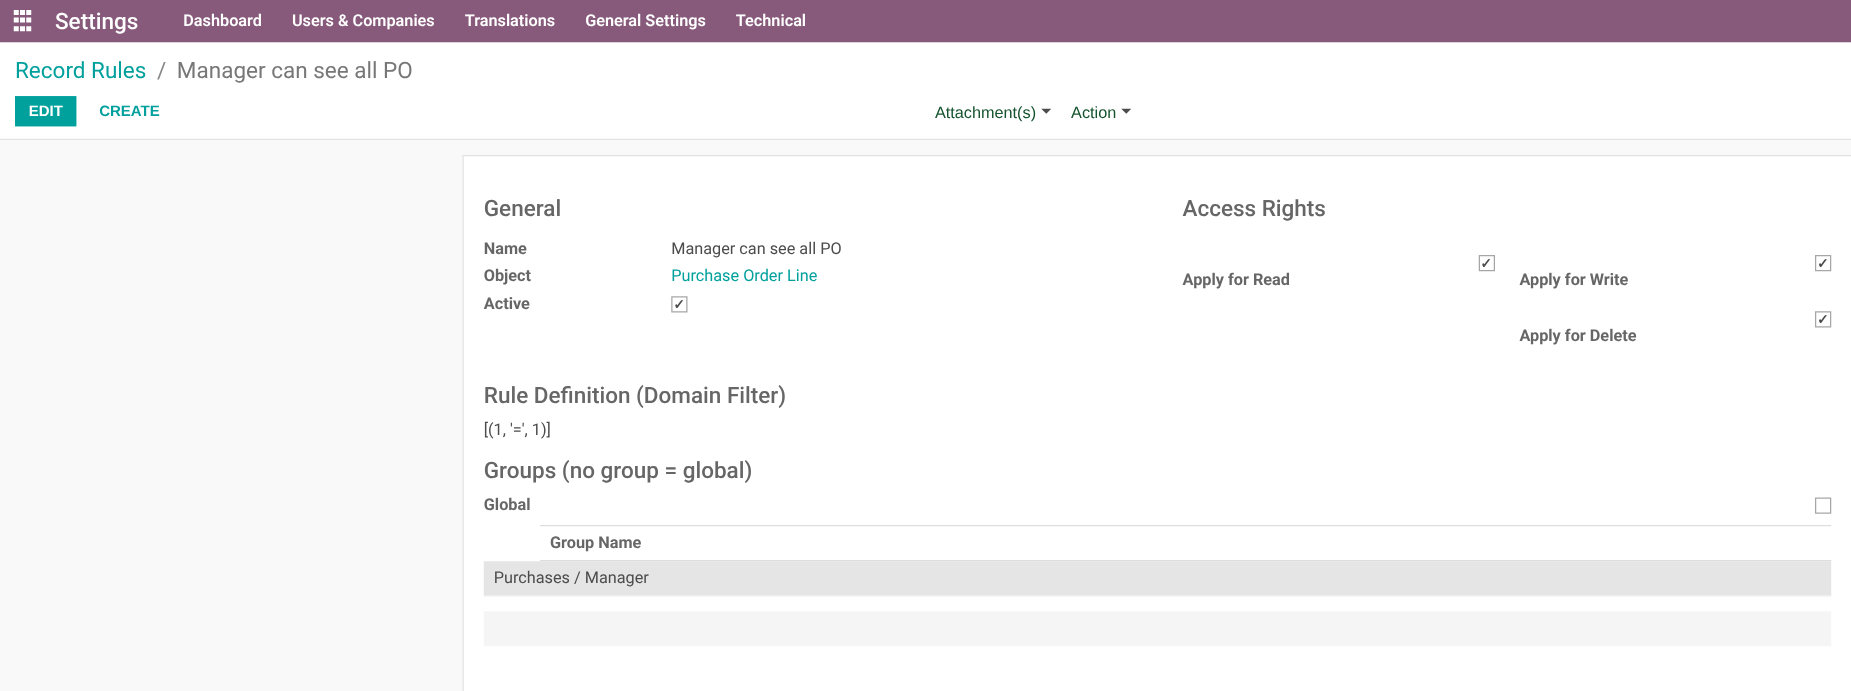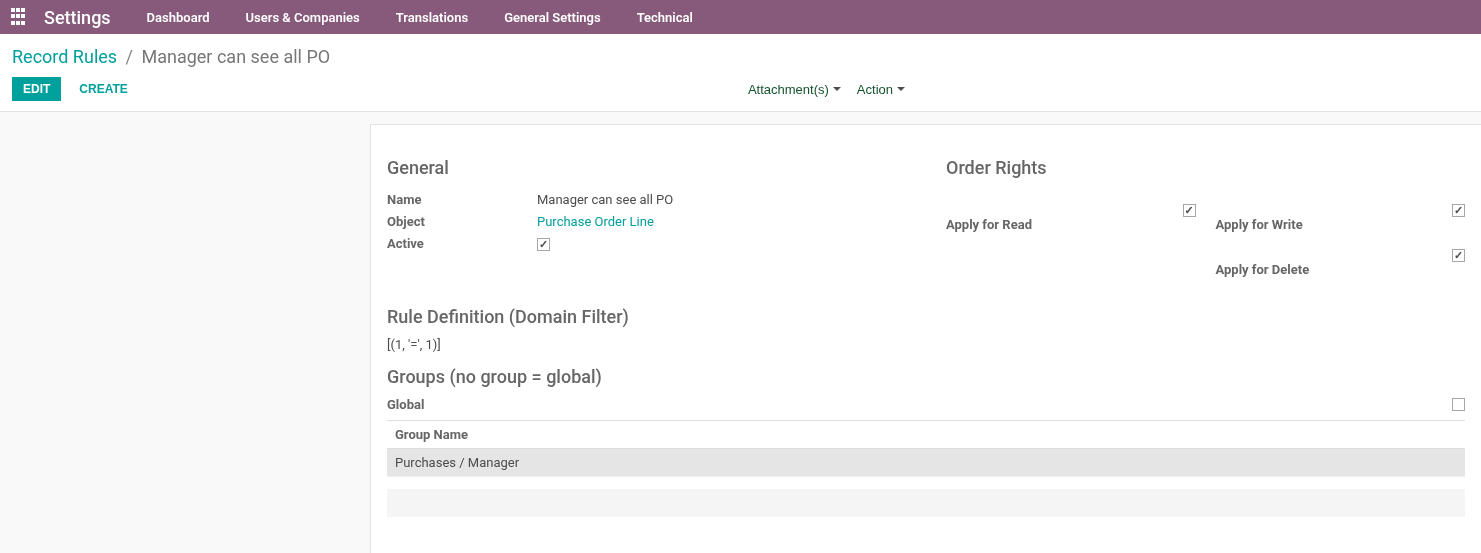--- a/index.html
+++ b/index.html
@@ -2,21 +2,21 @@
 <html><head>
 <meta charset="utf-8">
 <style>
   * { box-sizing: border-box; margin: 0; padding: 0; }
   body { font-family: -apple-system, BlinkMacSystemFont, "Segoe UI", Roboto, "Helvetica Neue", Arial, sans-serif; font-size: 13px; color: #4c4c4c; background: #f9f9f9; }
   
   .navbar { background: #875a7b; height: 34px; display: flex; align-items: center; padding: 16px 10px; color: #fff; }
   .navbar .apps-icon { width: 20px; height: 20px; margin-right: 14px; cursor: pointer; display: flex; flex-wrap: wrap; gap: 1px; padding:1px;}
   .navbar .apps-icon span { width: 4px; height: 4px; background: #fff; display: block; }
   .navbar .brand { font-size: 18px; font-weight: 500; margin-right: 36px; }
-  .navbar .menu { display: flex; gap: 36px; }
+  .navbar .menu { display: flex; gap: 24px; }
   .navbar .menu a { color: #fff; text-decoration: none; font-weight: 600; font-size: 13px; }
   
   .control-panel { background: #fff; border-bottom: 1px solid #e2e2e0; padding: 8px 16px 10px 12px; }
   .breadcrumb { font-size: 18px; color: #777; padding: 4px 0 10px 0;}
   .breadcrumb a { color: #00a09d; text-decoration: none; }
   .breadcrumb .sep { color: #888; margin: 0 4px; }
   .cp-row { display: flex; align-items: center; }
   .cp-left { display: flex; gap: 8px; align-items: center; }
   .btn { border: 1px solid transparent; padding: 4px 10px; font-size: 12px; cursor: pointer; font-weight: 600; }
   .btn-primary { background: #00a09d; color: #fff; border-color: #00a09d; }
@@ -42,21 +42,21 @@
   .access-cols { display:flex; gap:20px;}
   .access-col { flex:1;}
   .access-row { display:flex; align-items:center; padding:1px 0; min-height:22px;}
   .access-label { font-weight:700; color:#666; flex:1;margin-top:28px;}
   
   .domain { margin: 6px 0 14px 0; color:#4c4c4c; }
   
   .global-row { display:flex; align-items:center;}
   .global-label { font-weight:700; color:#666; flex:1;}
   
-  .table-hdr { border-top:1px solid #ddd; border-bottom:1px solid #ddd; padding:6px 8px; font-weight:700; color:#666; margin-top:8px;}
+  .table-hdr { border-top:1px solid #ddd; border-bottom:1px solid #ddd; padding:6px 8px; font-weight:700; color:#666; margin-top:8px;margin-left:45px;}
   .table-row { border-bottom:1px solid #eee; padding:6px 8px; background:#fff;}
   .table-row.stripe { background:#e5e5e5;}
   .empty-row { height:28px; background:#f5f5f5; margin-top:12px;}
 </style>
 </head>
 <body>
 
 <div class="navbar">
   <div class="apps-icon">
     <span></span>
@@ -116,21 +116,21 @@
         <div class="field-row">
           <div class="field-label">Object</div>
           <div class="field-value"><a href="#">Purchase Order Line</a></div>
         </div>
         <div class="field-row">
           <div class="field-label">Active</div>
           <div class="field-value"><span class="checkbox checked"></span></div>
         </div>
       </div>
       <div class="col">
-        <h2 class="section">Order Rights</h2>
+        <h2 class="section">Access Rights</h2>
         <div class="access-cols">
           <div class="access-col">
             <div class="access-row">
               <div class="access-label">Apply for Read</div>
               <span class="checkbox checked"></span>
             </div>
           </div>
           <div class="access-col">
             <div class="access-row">
               <div class="access-label">Apply for Write</div>

